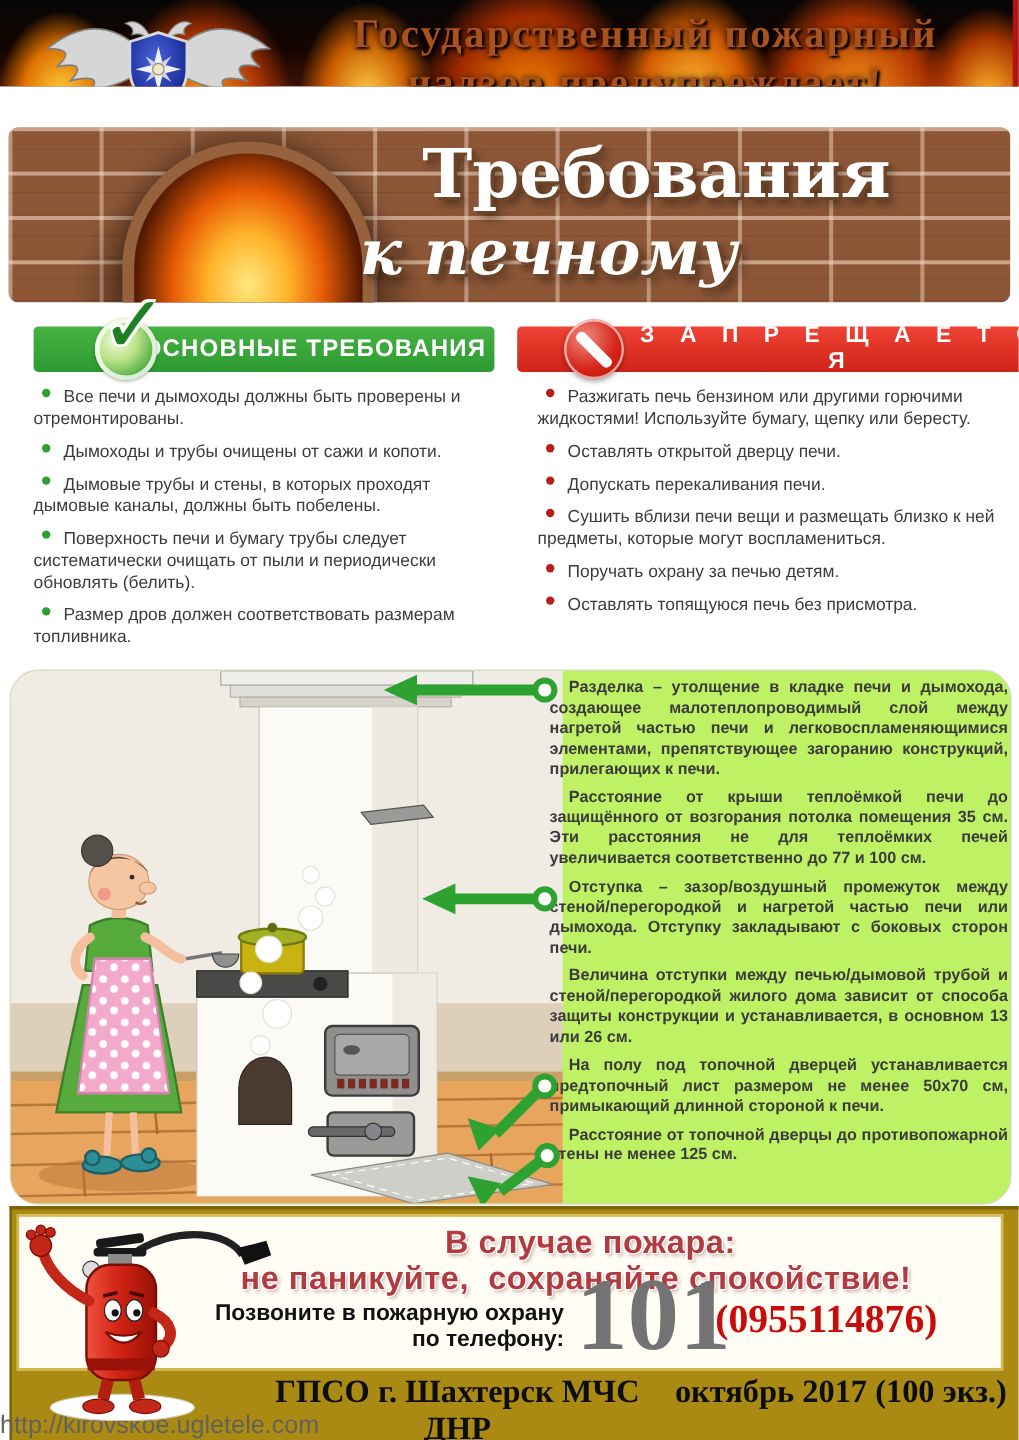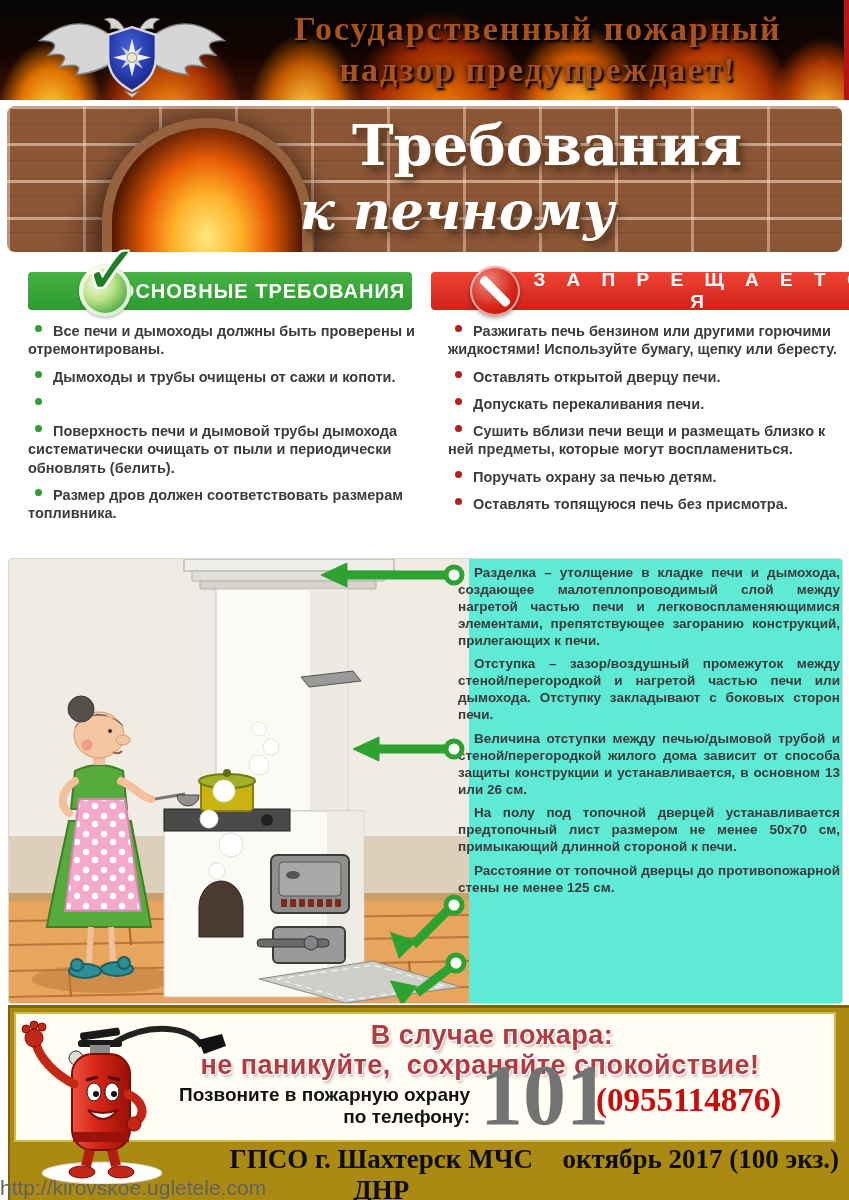--- a/index.html
+++ b/index.html
@@ -1,20 +1,20 @@
 <!DOCTYPE html>
 <html lang="ru"><head>
 <meta charset="utf-8">
 <style>
   html,body{margin:0;padding:0;background:#fff;}
   .poster{position:relative;width:849px;height:1200px;overflow:hidden;background:#fff;
           font-family:"Liberation Sans",sans-serif;}
 
   
-  .hdr{position:absolute;top:0;left:0;width:849px;height:100px;overflow:hidden;
+  .hdr{position:absolute;top:0;left:0;width:849px;height:72px;overflow:hidden;
     background:
       radial-gradient(70px 95px at 6% 112%, #ffd23e, rgba(255,130,0,.85) 45%, rgba(90,15,0,0) 75%),
       radial-gradient(95px 115px at 20% 118%, #ff9b1a, rgba(200,60,0,.8) 50%, rgba(60,8,0,0) 78%),
       radial-gradient(75px 105px at 36% 112%, #ffce44, rgba(255,120,0,.75) 45%, rgba(0,0,0,0) 75%),
       radial-gradient(115px 135px at 52% 120%, #ff8c00, rgba(190,50,0,.8) 55%, rgba(0,0,0,0) 80%),
       radial-gradient(85px 115px at 68% 114%, #ffc234, rgba(255,110,0,.8) 50%, rgba(0,0,0,0) 78%),
       radial-gradient(105px 125px at 84% 118%, #ff9a1d, rgba(200,60,0,.85) 55%, rgba(0,0,0,0) 80%),
       radial-gradient(70px 95px at 97% 112%, #ffb52a, rgba(210,70,0,.8) 50%, rgba(0,0,0,0) 78%),
       linear-gradient(180deg,#060606 0%,#140500 55%,#3c1106 100%);}
   .hdr-text{position:absolute;left:238px;top:8px;width:600px;text-align:center;
@@ -60,28 +60,28 @@
   .no-circle{position:absolute;left:470px;top:266px;width:50px;height:50px;border-radius:50%;z-index:3;
     background:radial-gradient(circle at 35% 30%, #f08a80 0%, #d62619 55%, #b01205 100%);
     box-shadow:0 2px 4px rgba(0,0,0,.35),inset 0 0 0 2px rgba(255,255,255,.6);}
   .no-slash{position:absolute;left:476px;top:287px;width:38px;height:9px;background:#fff;
     border-radius:4px;transform:rotate(45deg);z-index:4;}
 
   
   .req-list{position:absolute;top:322px;left:28px;width:388px;}
   .ban-list{position:absolute;top:322px;left:448px;width:398px;}
   .blist{margin:0;padding:0;}
-  .blist li{list-style:none;margin:0 0 9px;font-size:14.5px;line-height:1.26;font-weight:bold;color:#3c3c3c;}
+  .blist li{list-style:none;margin:0 0 9px;font-size:14.5px;line-height:1.26;font-weight:normal;color:#3c3c3c;}
   .dot{display:inline-block;width:7px;height:7px;border-radius:50%;margin:0 11px 2px 7px;vertical-align:2px;}
   .dot-green{background:#2f9e33;}
   .dot-red{background:#b42019;}
 
   
-  .panel{position:absolute;top:558px;left:8px;width:833px;height:444px;background:#5eead4;
-    border:1px solid #ddd8cb;border-radius:4px;overflow:hidden;}
+  .panel{position:absolute;top:558px;left:8px;width:833px;height:444px;background:#bef264;
+    border:1px solid #ddd8cb;border-radius:24px;overflow:hidden;}
   .scene{position:absolute;left:0;top:0;}
   .arrows{position:absolute;left:0;top:0;pointer-events:none;z-index:3;}
   .stove-text{position:absolute;left:449px;top:6px;width:382px;z-index:2;}
   .stove-text p{margin:0 0 7px;text-indent:16px;text-align:justify;font-size:13.5px;line-height:1.25;
     font-weight:bold;color:#3b3b3b;}
 
   
   .gold{position:absolute;top:1005px;left:8px;width:841px;height:195px;background:#aa8a12;
     border-top:3px solid #7c6406;border-left:2px solid #7c6406;box-sizing:border-box;}
   .white-panel{position:absolute;top:1012px;left:14px;width:822px;height:130px;background:#fffdf4;
@@ -157,22 +157,22 @@
   <div class="bar bar-red">
     <span class="bar-label">З А П Р Е Щ А Е Т С Я</span>
   </div>
   <div class="no-circle"></div>
   <div class="no-slash"></div>
 
   <div class="req-list">
     <ul class="blist">
       <li><span class="dot dot-green"></span><span>Все печи и дымоходы должны быть проверены и отремонтированы.</span></li>
       <li><span class="dot dot-green"></span><span>Дымоходы и трубы очищены от сажи и копоти.</span></li>
-      <li><span class="dot dot-green"></span></li>
-      <li><span class="dot dot-green"></span><span>Поверхность печи и дымовой трубы дымохода систематически очищать от пыли и периодически обновлять (белить).</span></li>
+      <li><span class="dot dot-green"></span><span>Дымовые трубы и стены, в которых проходят дымовые каналы, должны быть побелены.</span></li>
+      <li><span class="dot dot-green"></span><span>Поверхность печи и бумагу трубы следует систематически очищать от пыли и периодически обновлять (белить).</span></li>
       <li><span class="dot dot-green"></span><span>Размер дров должен соответствовать размерам топливника.</span></li>
     </ul>
   </div>
 
   <div class="ban-list">
     <ul class="blist">
       <li><span class="dot dot-red"></span><span>Разжигать печь бензином или другими горючими жидкостями! Используйте бумагу, щепку или бересту.</span></li>
       <li><span class="dot dot-red"></span><span>Оставлять открытой дверцу печи.</span></li>
       <li><span class="dot dot-red"></span><span>Допускать перекаливания печи.</span></li>
       <li><span class="dot dot-red"></span><span>Сушить вблизи печи вещи и размещать близко к ней предметы, которые могут воспламениться.</span></li>
@@ -317,20 +317,21 @@
         <g>
           <line x1="442" y1="408" x2="408" y2="434" stroke-width="9"></line>
           <polygon points="-2,-12 -2,12 -26,0" transform="translate(402,438) rotate(38)"></polygon>
           <circle cx="447" cy="404" r="8" fill="#fff" stroke-width="5"></circle>
         </g>
       </g>
     </svg>
 
     <div class="stove-text">
       <p>Разделка – утолщение в кладке печи и дымохода, создающее малотеплопроводимый слой между нагретой частью печи и легковоспламеняющимися элементами, препятствующее загоранию конструкций, прилегающих к печи.</p>
+      <p>Расстояние от крыши теплоёмкой печи до защищённого от возгорания потолка помещения 35 см. Эти расстояния не для теплоёмких печей увеличивается соответственно до 77 и 100 см.</p>
       <p>Отступка – зазор/воздушный промежуток между стеной/перегородкой и нагретой частью печи или дымохода. Отступку закладывают с боковых сторон печи.</p>
       <p>Величина отступки между печью/дымовой трубой и стеной/перегородкой жилого дома зависит от способа защиты конструкции и устанавливается, в основном 13 или 26 см.</p>
       <p>На полу под топочной дверцей устанавливается предтопочный лист размером не менее 50х70 см, примыкающий длинной стороной к печи.</p>
       <p>Расстояние от топочной дверцы до противопожарной стены не менее 125 см.</p>
     </div>
   </div>
 
   <div class="gold"></div>
   <div class="white-panel"></div>
 

